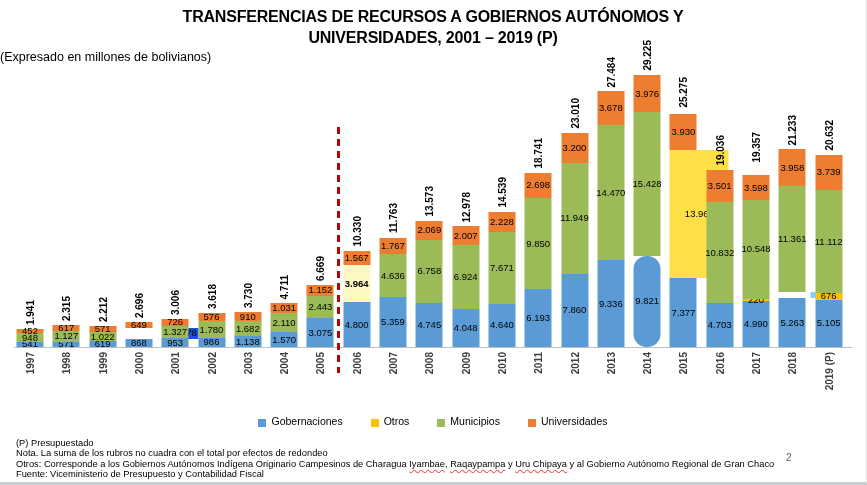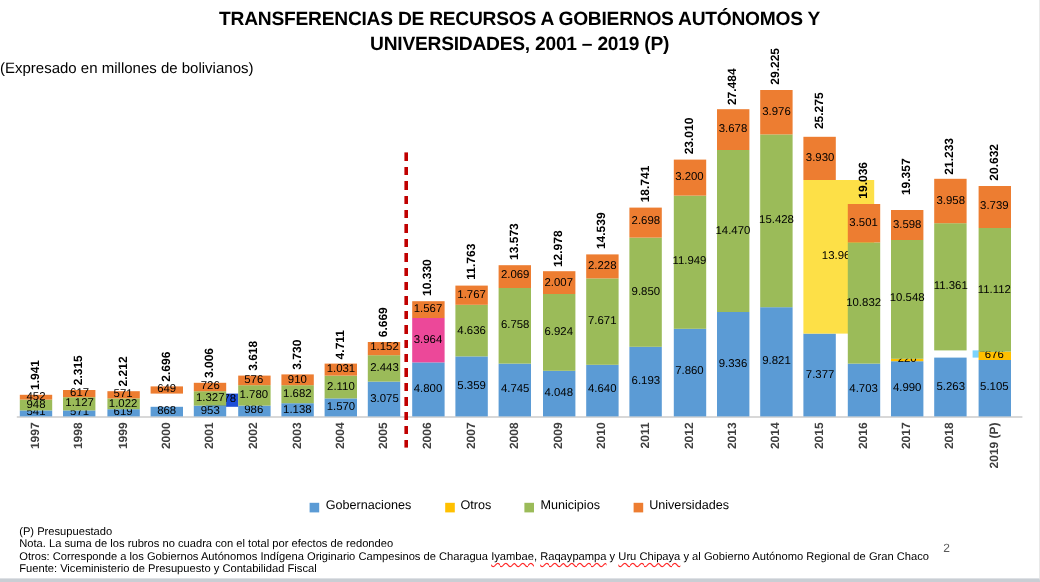--- a/index.html
+++ b/index.html
@@ -201,21 +201,21 @@
             </div>
           </div>
           <div class="total" style="bottom: 66.0784px;">6.669</div>
           <div class="year">2005</div>
         </div>
         <div class="slot" style="left: 338.7px;">
           <div class="bar">
             <div class="seg" style="height: 44.6741px; background: rgb(91, 155, 213);">
               <div class="seg-label">4.800</div>
             </div>
-            <div class="seg" style="height: 36.8933px; background: #ec4899;">
+            <div class="seg" style="height: 36.8933px; background: #fef9c3; font-weight: bold;">
               <div class="seg-label">3.964</div>
             </div>
             <div class="seg" style="height: 14.5842px; background: rgb(237, 125, 49);">
               <div class="seg-label">1.567</div>
             </div>
           </div>
           <div class="total" style="bottom: 100.152px;">10.330</div>
           <div class="year">2006</div>
         </div>
         <div class="slot" style="left: 375px;">
@@ -318,21 +318,21 @@
             </div>
             <div class="seg" style="height: 34.2315px; background: rgb(237, 125, 49);">
               <div class="seg-label">3.678</div>
             </div>
           </div>
           <div class="total" style="bottom: 259.796px;">27.484</div>
           <div class="year">2013</div>
         </div>
         <div class="slot" style="left: 629.1px;">
           <div class="bar">
-            <div class="seg" style="height: 91.405px; background: rgb(91, 155, 213);">
+            <div class="seg" style="height: 91.405px; background: rgb(91, 155, 213); border-radius: 13px;">
               <div class="seg-label">9.821</div>
             </div>
             <div class="seg" style="height: 143.59px; background: rgb(155, 187, 89);">
               <div class="seg-label">15.428</div>
             </div>
             <div class="seg" style="height: 37.005px; background: rgb(237, 125, 49);">
               <div class="seg-label">3.976</div>
             </div>
           </div>
           <div class="total" style="bottom: 276px;">29.225</div>

